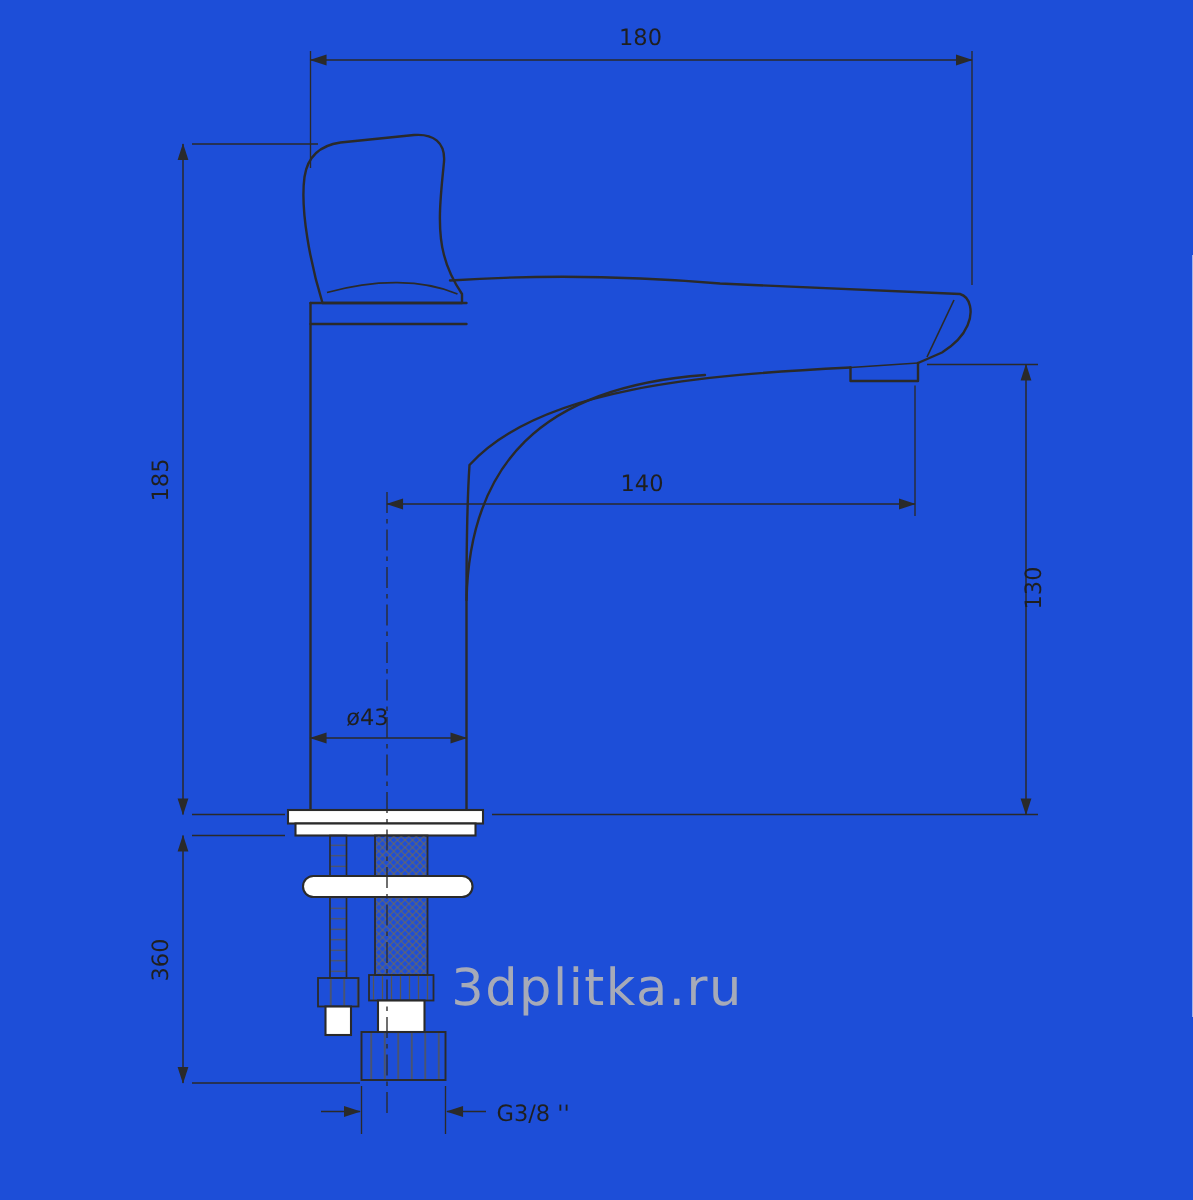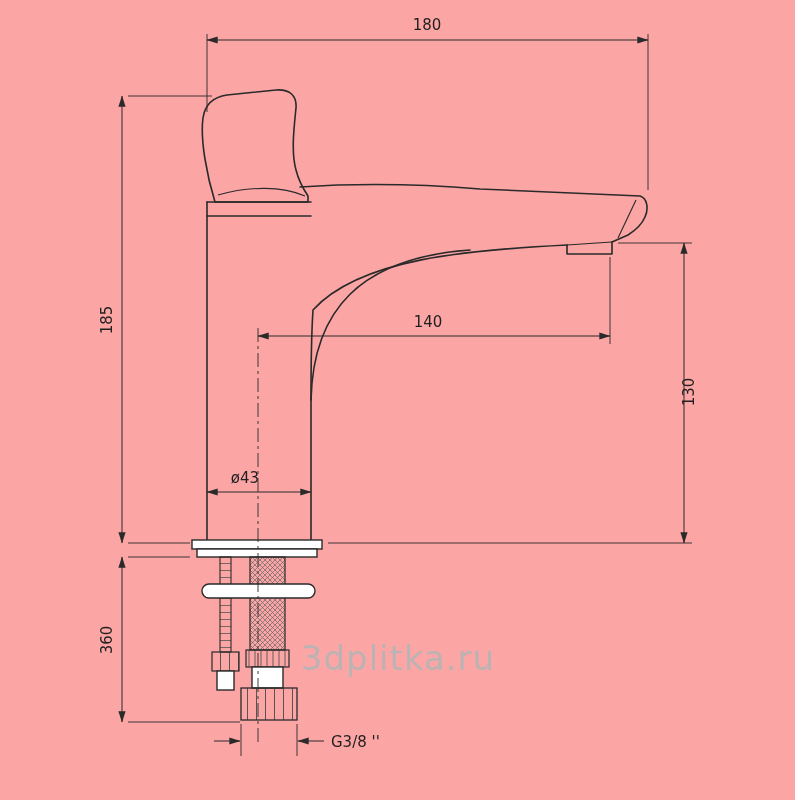--- a/index.html
+++ b/index.html
@@ -1,16 +1,16 @@
 <!DOCTYPE html>
 <html><head>
 <meta charset="utf-8">
 <style>
   html,body{margin:0;padding:0;background:#ffffff;}
-  .stage{position:relative;width:795px;height:800px;background:#fca5a5;overflow:hidden;
+  .stage{position:relative;width:795px;height:800px;background:#1d4ed8;overflow:hidden;
          font-family:"DejaVu Sans", sans-serif;}
   svg{display:block;}
   .outline{fill:none;stroke:#2a2a2a;stroke-width:1.6;stroke-linejoin:round;stroke-linecap:round;}
   .detail{fill:none;stroke:#2a2a2a;stroke-width:1.1;stroke-linejoin:round;}
   .fillwhite{fill:#ffffff;stroke:#2a2a2a;stroke-width:1.4;}
   .dim{fill:none;stroke:#2a2a2a;stroke-width:1;}
   .ext{fill:none;stroke:#2a2a2a;stroke-width:0.9;}
   .center{fill:none;stroke:#2a2a2a;stroke-width:0.9;stroke-dasharray:14 4 3 4;}
   .dim-text{font:15px "DejaVu Sans", sans-serif;fill:#1f1f1f;}
   .watermark-text{font:34px "DejaVu Sans", sans-serif;fill:#b5b5b5;letter-spacing:1px;}

